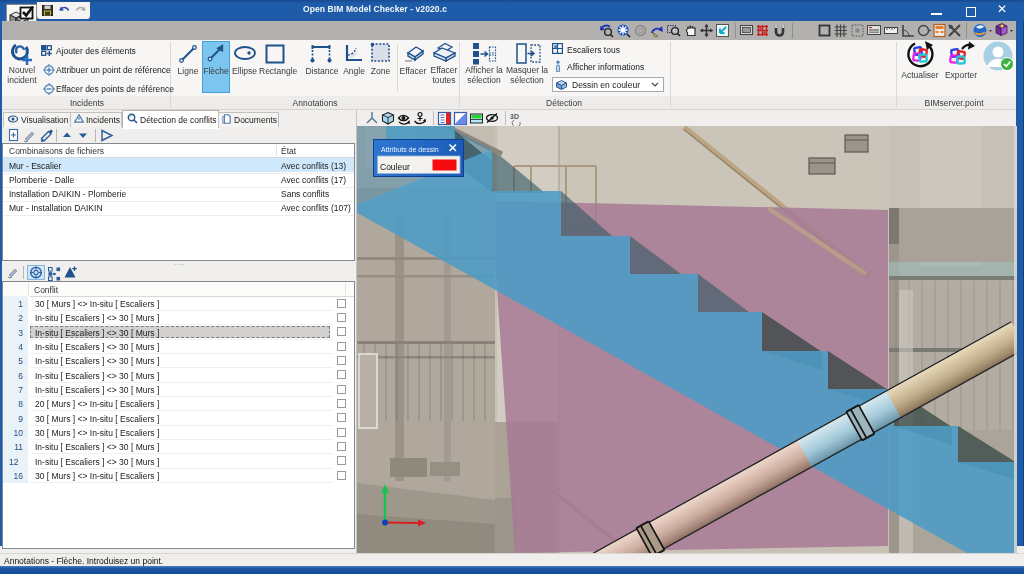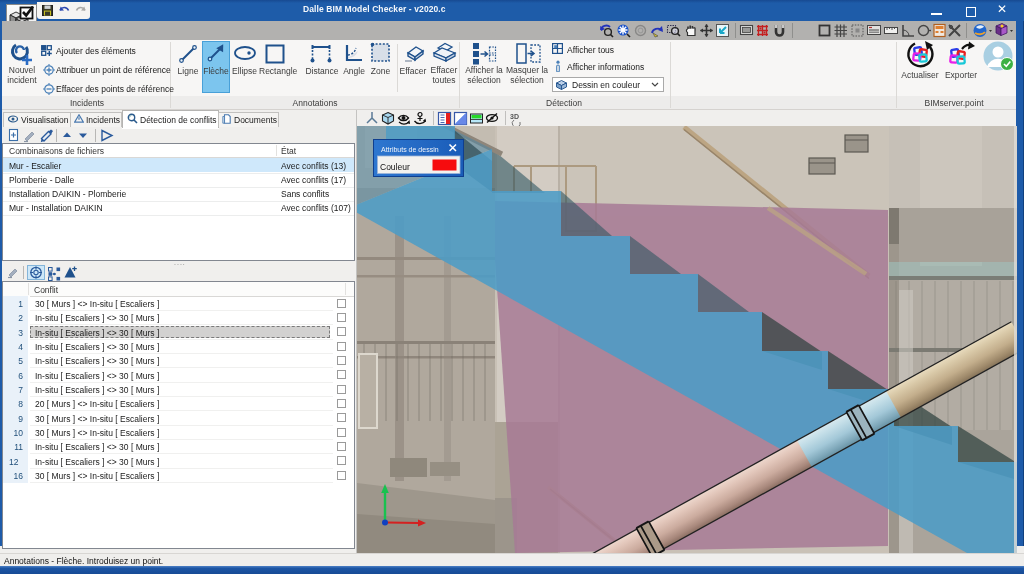--- a/index.html
+++ b/index.html
@@ -8,21 +8,21 @@
 svg{display:block}
 .lbl{color:#3c3c3c;text-align:center}
 </style></head>
 <body>
 
 <div class="ab" style="left:0;top:21;width:2px;height:546px;background:#1e5ba9"></div>
 <div class="ab" style="left:1016px;top:21;width:8px;height:546px;background:#1e5ba9;border-right:1px solid #10407e;box-sizing:border-box"></div>
 <div class="ab" style="left:0;top:566px;width:1024px;height:8px;background:linear-gradient(#4c7fc4,#1c55a4 30%,#174b95)"></div>
 
 <div class="ab" style="left:0;top:0;width:1024px;height:21px;background:linear-gradient(#174a92,#1e5ca9 15%,#1e5ca9)"></div>
-<div class="ab" style="left:303px;top:4px;width:300px;font-size:8.5px;font-weight:bold;color:#f2f6fb;letter-spacing:0.1px">Dalle BIM Model Checker - v2020.c</div>
+<div class="ab" style="left:303px;top:4px;width:300px;font-size:8.5px;font-weight:bold;color:#f2f6fb;letter-spacing:0.1px">Open BIM Model Checker - v2020.c</div>
 
 <div class="ab" style="left:931px;top:13px;width:11px;height:1.5px;background:#fff"></div>
 <div class="ab" style="left:966px;top:7px;width:8px;height:8px;border:1.2px solid #fff"></div>
 <div class="ab" style="left:997px;top:2px;width:14px;height:16px;font-size:12px;color:#fff;font-weight:400">✕</div>
 
 <div class="ab" style="left:6px;top:4px;width:31px;height:32px;background:linear-gradient(#fcfcfc,#e8e8e8);border:1px solid #8a8a8a;box-sizing:border-box"></div>
 <svg class="ab" style="left:8px;top:6px" width="27" height="28" viewBox="0 0 27 28">
  <g stroke="#222" stroke-width="0.9">
   <path d="M2 9 L8 6 L14 9 L8 12 Z" fill="#e2e2e2"></path>
   <path d="M2 9 L2 16 L8 19 L8 12 Z" fill="#8e8e8e"></path>
@@ -305,21 +305,21 @@
  <rect x="1" y="2" width="9" height="19" fill="none" stroke="#1f518c" stroke-width="1.5"></rect>
  <path d="M11.5 11.5 L17 11.5 M15 9 L18 11.5 L15 14" stroke="#1f518c" stroke-width="1.5" fill="none"></path>
  <rect x="15" y="3" width="9" height="17" fill="none" stroke="#1f518c" stroke-width="1.3" stroke-dasharray="1.8 1.4"></rect>
 </svg>
 <div class="ab lbl" style="left:505px;top:66px;width:44px;line-height:9.5px">Masquer la<br>sélection</div>
 <svg class="ab" style="left:552px;top:43px" width="11" height="11" viewBox="0 0 11 11">
  <rect x="0.6" y="0.6" width="9.8" height="9.8" fill="none" stroke="#1f518c" stroke-width="1.2"></rect>
  <path d="M5.5 0.6 L5.5 10.4 M0.6 5.5 L10.4 5.5" stroke="#1f518c" stroke-width="1.2"></path>
  <rect x="2.2" y="2.2" width="3" height="3" fill="#4a80b8"></rect>
 </svg>
-<div class="ab" style="left:567px;top:45px">Afficher tous</div>
+<div class="ab" style="left:567px;top:45px">Escaliers tous</div>
 <svg class="ab" style="left:554px;top:60px" width="8" height="12" viewBox="0 0 8 12">
  <circle cx="4" cy="2.2" r="1.6" fill="#4a80b8"></circle>
  <rect x="2.7" y="5" width="2.6" height="7" rx="1.3" fill="none" stroke="#4a80b8" stroke-width="1.1"></rect>
 </svg>
 <div class="ab" style="left:567px;top:62px">Afficher informations</div>
 <div class="ab" style="left:552px;top:77px;width:112px;height:15px;background:#fff;border:1px solid #a9a9a9;box-sizing:border-box"></div>
 <svg class="ab" style="left:556px;top:80px" width="11" height="10" viewBox="0 0 11 10">
  <path d="M5.5 0.5 L10.5 3 L5.5 5.5 L0.5 3 Z" fill="#bcd0e8" stroke="#1f518c" stroke-width="0.9"></path>
  <path d="M0.5 3 L0.5 7 L5.5 9.5 L5.5 5.5 Z" fill="#7ba0c8" stroke="#1f518c" stroke-width="0.9"></path>
  <path d="M5.5 5.5 L5.5 9.5 L10.5 7 L10.5 3 Z" fill="#9cb8d8" stroke="#1f518c" stroke-width="0.9"></path>

